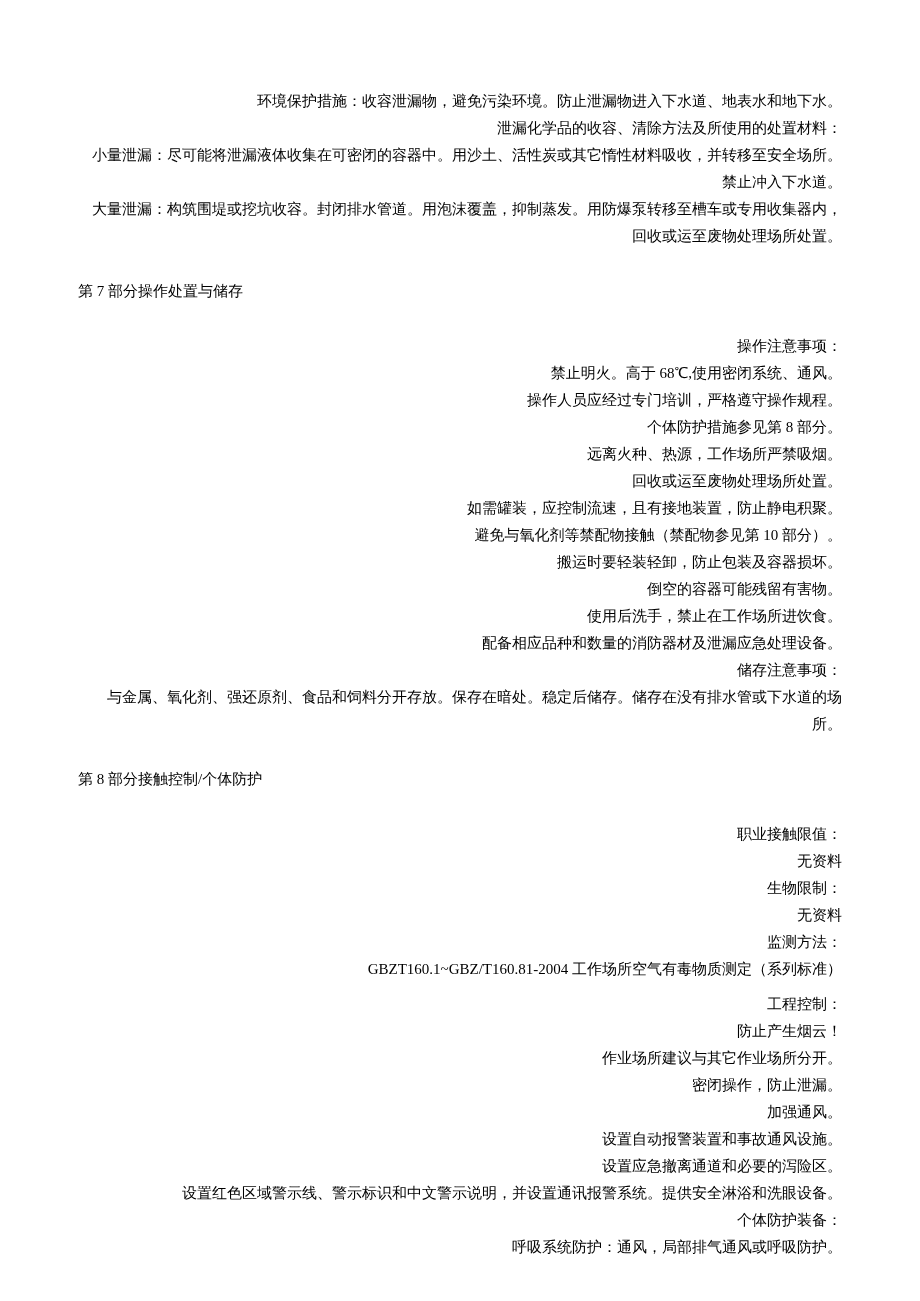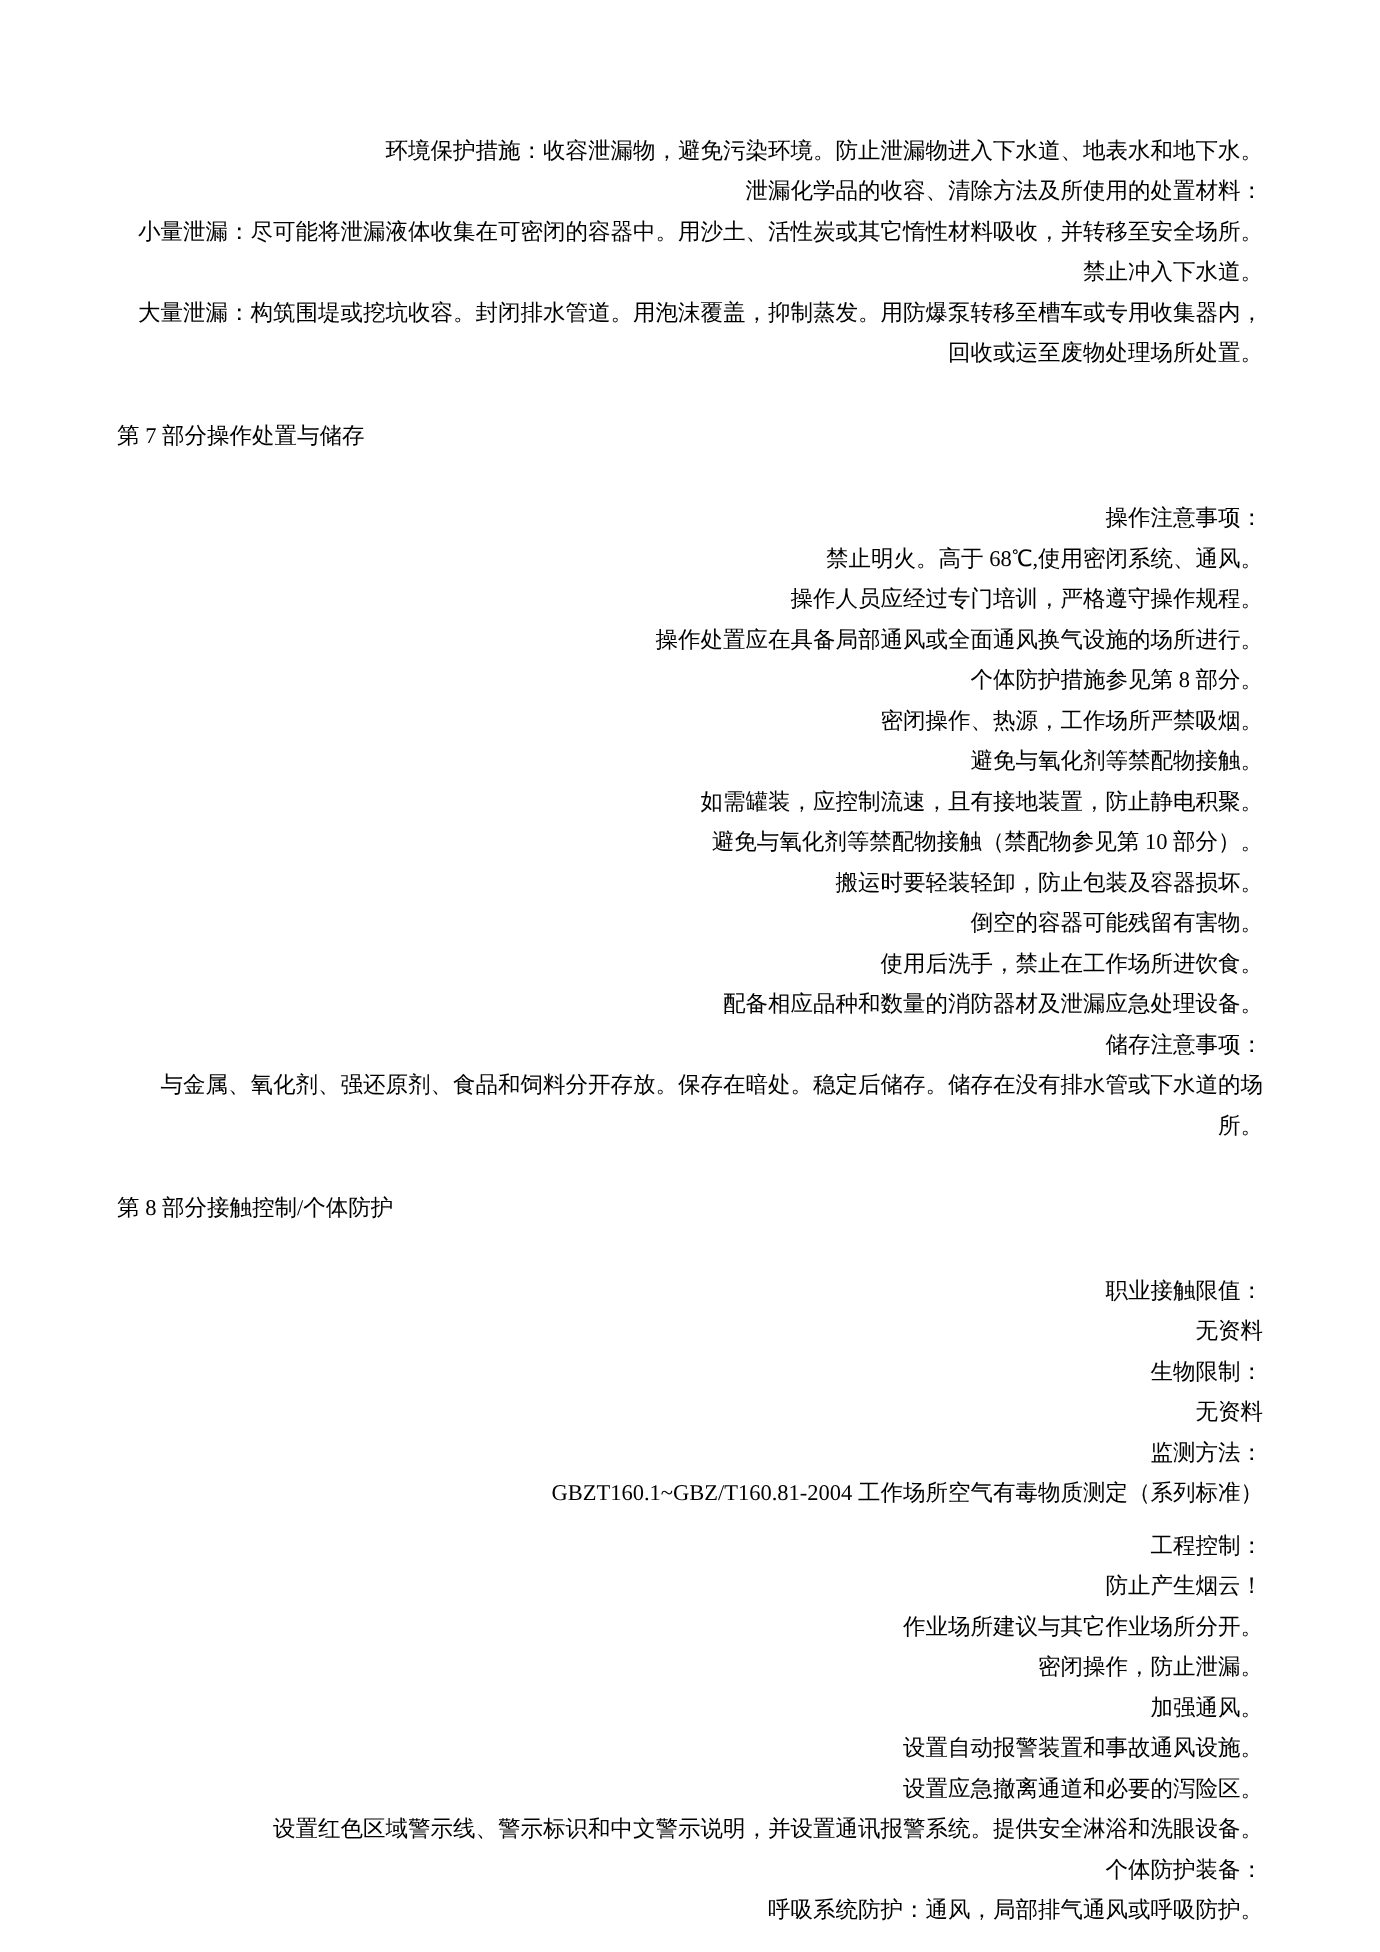--- a/index.html
+++ b/index.html
@@ -40,24 +40,23 @@
   <div class="para">小量泄漏：尽可能将泄漏液体收集在可密闭的容器中。用沙土、活性炭或其它惰性材料吸收，并转移至安全场所。禁止冲入下水道。</div>
   <div class="para">大量泄漏：构筑围堤或挖坑收容。封闭排水管道。用泡沫覆盖，抑制蒸发。用防爆泵转移至槽车或专用收集器内，回收或运至废物处理场所处置。</div>
 </div>
 
 <div class="section-title">第 7 部分操作处置与储存</div>
 
 <div class="block">
   <div class="para">操作注意事项：</div>
   <div class="para">禁止明火。高于 68℃,使用密闭系统、通风。</div>
   <div class="para">操作人员应经过专门培训，严格遵守操作规程。</div>
-  <div class="para">操作处置应在具备局部通风或全面通风换气设施的场所进行。</div>
   <div class="para">个体防护措施参见第 8 部分。</div>
-  <div class="para">密闭操作、热源，工作场所严禁吸烟。</div>
-  <div class="para">避免与氧化剂等禁配物接触。</div>
+  <div class="para">远离火种、热源，工作场所严禁吸烟。</div>
+  <div class="para">回收或运至废物处理场所处置。</div>
   <div class="para">如需罐装，应控制流速，且有接地装置，防止静电积聚。</div>
   <div class="para">避免与氧化剂等禁配物接触（禁配物参见第 10 部分）。</div>
   <div class="para">搬运时要轻装轻卸，防止包装及容器损坏。</div>
   <div class="para">倒空的容器可能残留有害物。</div>
   <div class="para">使用后洗手，禁止在工作场所进饮食。</div>
   <div class="para">配备相应品种和数量的消防器材及泄漏应急处理设备。</div>
   <div class="para">储存注意事项：</div>
   <div class="para">与金属、氧化剂、强还原剂、食品和饲料分开存放。保存在暗处。稳定后储存。储存在没有排水管或下水道的场所。</div>
 </div>
 

